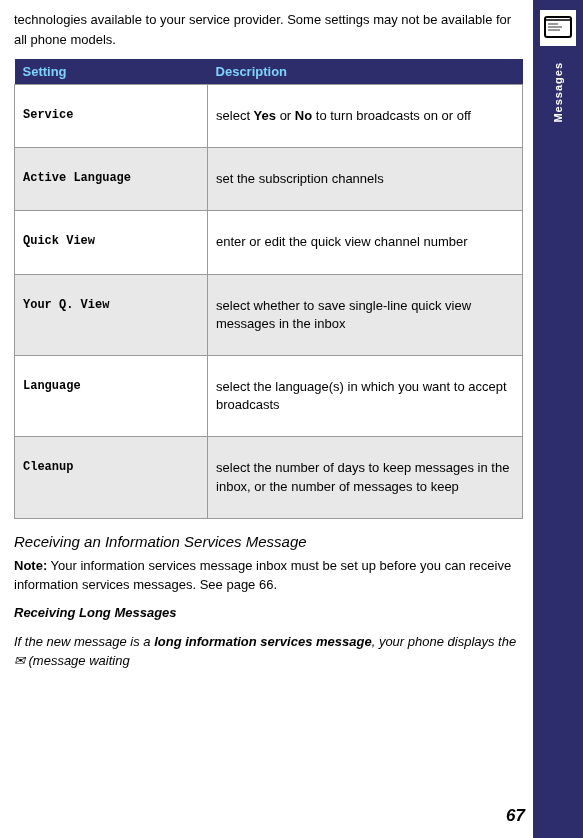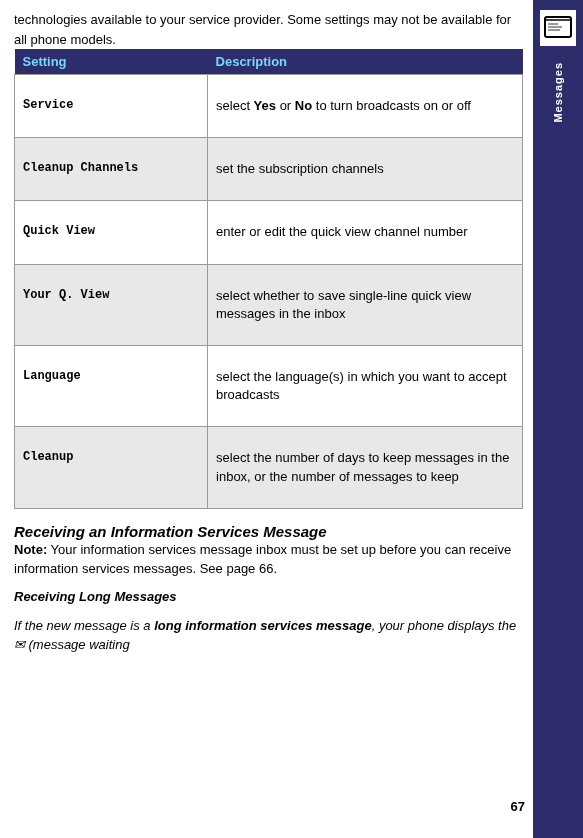--- a/index.html
+++ b/index.html
@@ -12,20 +12,21 @@
       color: #000;
       position: relative;
     }
     .page-content {
       padding: 10px 14px 14px 14px;
       padding-right: 60px;
     }
     .intro-text {
       font-size: 13px;
       line-height: 1.5;
+      margin-bottom: 10px;
     }
     
     table {
       width: 100%;
       border-collapse: collapse;
       margin-bottom: 14px;
     }
     thead tr th {
       background-color: #2d2d6b;
       color: #7dd3fc;
@@ -52,22 +53,23 @@
       font-size: 12px;
       font-weight: bold;
       width: 38%;
     }
     td.setting-desc {
       width: 62%;
     }
     
     .section-heading {
       font-size: 15px;
-      font-weight: bold;
-      font-style: italic;
+      font-weight: normal;
+      font-style: italic;
+      margin-bottom: 6px;
       margin-top: 4px;
     }
     
     .note-paragraph {
       font-size: 13px;
       line-height: 1.5;
       margin-bottom: 10px;
     }
     .note-label {
       font-weight: bold;
@@ -115,24 +117,25 @@
       font-weight: bold;
       writing-mode: vertical-rl;
       text-orientation: mixed;
       transform: rotate(180deg);
       letter-spacing: 1px;
       margin-top: 8px;
     }
     
     .page-number {
       position: absolute;
-      bottom: 24px;
+      bottom: 12px;
       right: 58px;
-      font-size: 13px;
-      font-weight: bold;
+      font-size: 17px;
+      font-weight: bold;
+      font-style: italic;
     }
     
     .bold { font-weight: bold; margin-top: 32px; }
   </style>
 </head>
 <body>
 
 <div class="page-content">
 
   <p class="intro-text">technologies available to your service provider. Some settings may not be available for all phone models.</p>
@@ -145,21 +148,21 @@
       </tr>
     </thead>
     <tbody>
 
       <tr>
         <td class="setting-name">Service</td>
         <td class="setting-desc">select <span class="bold">Yes</span> or <span class="bold">No</span> to turn broadcasts on or off</td>
       </tr>
 
       <tr>
-        <td class="setting-name">Cleanup Channels</td>
+        <td class="setting-name">Active Language</td>
         <td class="setting-desc">set the subscription channels</td>
       </tr>
 
       <tr>
         <td class="setting-name">Quick View</td>
         <td class="setting-desc">enter or edit the quick view channel number</td>
       </tr>
 
       <tr>
         <td class="setting-name">Your Q. View</td>

